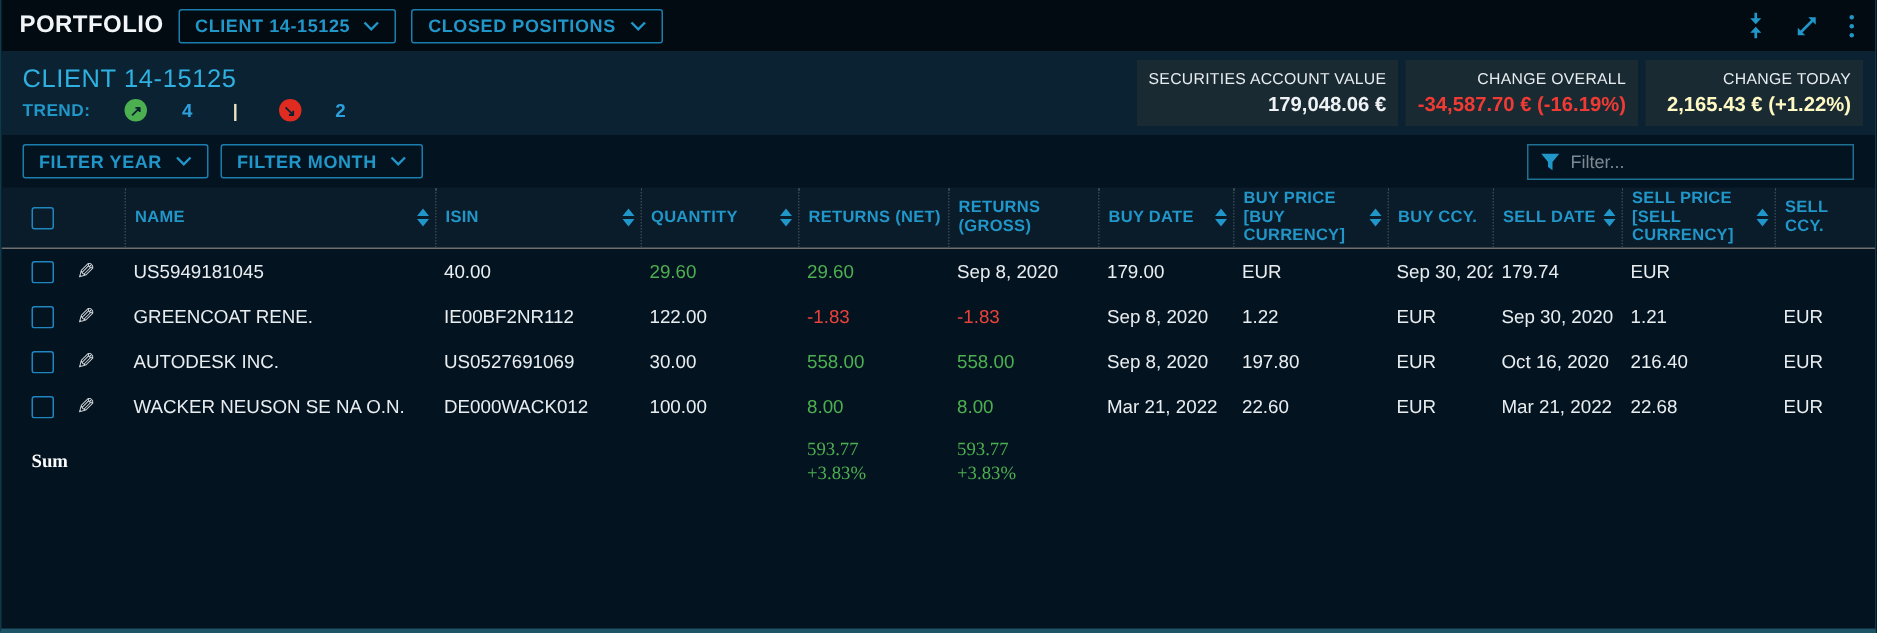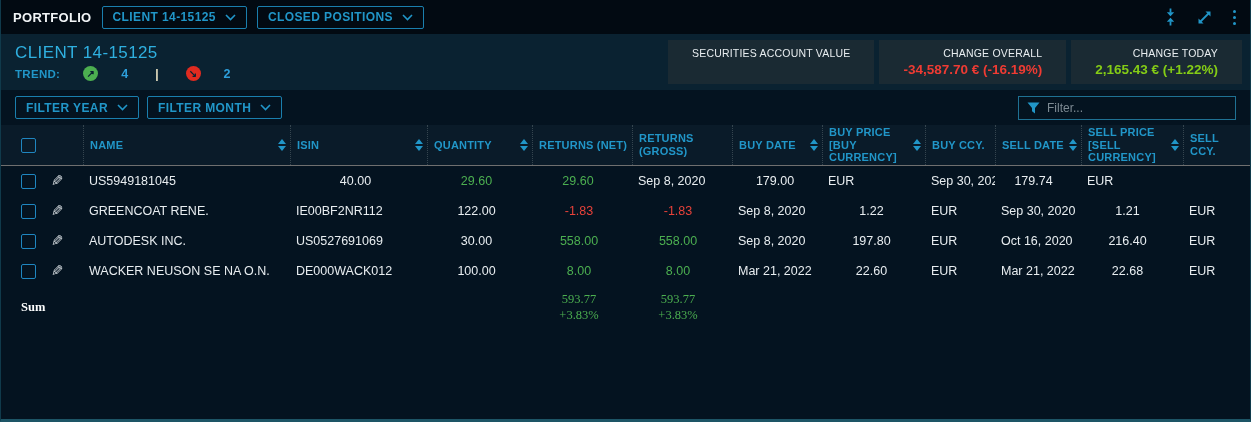--- a/index.html
+++ b/index.html
@@ -1,45 +1,45 @@
 <!DOCTYPE html>
 <html><head>
 <meta charset="utf-8">
 <style>
   * { box-sizing: border-box; margin: 0; padding: 0; }
   html,body { width:1251px; height:422px; background:#020a12; font-family:"Liberation Sans",sans-serif; }
   .app { width:1251px; height:422px; background:#041320; border-left:1px solid #103a4b; border-right:1px solid #103a4b; border-bottom:3px solid #1d5566; overflow:hidden; }
 
   
   .topbar { height:34px; background:#020a12; display:flex; align-items:center; padding:0 12px; gap:10px; }
-  .topbar-title { color:#f2f5f7; font-weight:bold; font-size:13px; letter-spacing:.3px; }
+  .topbar-title { color:#f2f5f7; font-weight:bold; font-size:16px; letter-spacing:.3px; }
   .dropdown { display:inline-flex; align-items:center; gap:9px; border:1px solid #1a7fae; border-radius:2px;
               color:#2196c8; font-weight:bold; font-size:12px; letter-spacing:.4px; padding:3px 10px; height:23px; cursor:pointer; }
   .topbar-icons { margin-left:auto; display:flex; gap:18px; align-items:center; }
   .icon-btn { display:inline-flex; align-items:center; cursor:pointer; }
   .kebab { display:flex; flex-direction:column; gap:3px; padding:2px; }
   .kebab i { width:3px; height:3px; border-radius:50%; background:#2196c8; }
 
   
   .band { height:56px; background:#0a2231; display:flex; align-items:center; padding:0 8px 0 14px; }
   .client-title { color:#2fb0e0; font-size:17px; letter-spacing:.4px; }
   .trend-row { display:flex; align-items:center; gap:23px; margin-top:3px; }
   .trend-label { color:#2196c8; font-weight:bold; font-size:11.5px; letter-spacing:.3px; }
   .trend-circle { width:15px; height:15px; border-radius:50%; display:inline-flex; align-items:center; justify-content:center;
                   font-size:10px; font-weight:bold; color:#0a2231; }
   .trend-circle.up { background:#4caf50; }
   .trend-circle.down { background:#e02b20; }
   .trend-count { color:#2d9fdb; font-weight:bold; font-size:12.5px; }
   .trend-sep { color:#ece5c6; font-weight:bold; margin:0 4px; font-size:12px; }
   .stats { margin-left:auto; display:flex; gap:5px; }
-  .stat-box { background:#1a2a33; padding:7px 24px 6px; text-align:right; min-height:44px; }
+  .stat-box { background:#1a2a33; padding:7px 8px 6px; text-align:right; min-height:44px; }
   .stat-box.w1 { min-width:165px; } .stat-box.w2 { min-width:153px; } .stat-box.w3 { min-width:145px; }
   .stat-label { color:#e8edf0; font-size:10.5px; letter-spacing:.2px; white-space:nowrap; }
   .stat-value { font-size:13.5px; font-weight:bold; margin-top:3px; white-space:nowrap; }
-  .tone-neutral { color:#eef2f4; } .tone-negative { color:#ef3b33; } .tone-positive { color:#84cc16; }
+  .tone-neutral { color:#eef2f4; } .tone-negative { color:#ef3b33; } .tone-positive { color:#fef9c3; }
 
   
   .filter-row { display:flex; align-items:center; padding:0 14px; gap:8px; height:35px; }
   .filter-input-wrap { margin-left:auto; display:flex; align-items:center; gap:7px; border:1px solid #1f7193;
                        padding:0 8px; width:218px; height:24px; }
   .filter-input-wrap input { background:transparent; border:none; outline:none; color:#dfe6ea; font-size:12px; width:100%;
                              font-family:"Liberation Sans",sans-serif; }
   .filter-input-wrap input::placeholder { color:#7d8a93; }
 
   
@@ -52,21 +52,21 @@
   .th-check { grid-column:1 / 3; }
   .sort-icon { display:inline-flex; flex-direction:column; gap:2px; margin-left:auto; padding-left:5px; cursor:pointer; flex:none; }
   .sort-icon i { width:0; height:0; border-left:4px solid transparent; border-right:4px solid transparent; }
   .sort-icon .up { border-bottom:5px solid #2196c8; }
   .sort-icon .down { border-top:5px solid #2196c8; }
   .checkbox { width:15px; height:15px; border:1px solid #1f86c0; border-radius:2px; cursor:pointer; flex:none; }
   .tr { height:30px; }
   .td { color:#e8edf0; font-size:12.5px; padding:0 4px 0 6px; white-space:nowrap; overflow:hidden; }
   .td-check { display:flex; align-items:center; }
   .pencil-icon { color:#d7dde1; font-size:15px; cursor:pointer; display:inline-block; transform:scaleX(-1); }
-  .num { text-align:center; }
+  .num { text-align:left; }
   .c-qty { padding-right:12px; } .c-retnet { padding-right:12px; } .c-retgross { padding-right:14px; }
   .c-buyprice { padding-right:10px; } .c-sellprice { padding-right:15px; }
   .pos { color:#4caf50; } .neg { color:#e8423a; }
   .sum-row { height:42px;font-family:Liberation Serif, serif; }
   .sum-label { grid-column:1 / 4; color:#fdfefe; font-weight:bold; font-size:12.5px; }
   .sum-net { grid-column:6; } .sum-gross { grid-column:7; }
   .sum-cell { line-height:1.3; }
 </style>
 </head>
 <body>
@@ -123,20 +123,21 @@
         <span class="trend-circle up">↗</span>
         <span class="trend-count">4</span>
         <span class="trend-sep">|</span>
         <span class="trend-circle down">↘</span>
         <span class="trend-count">2</span>
       </div>
     </div>
     <div class="stats">
       <div class="stat-box w1">
         <div class="stat-label">SECURITIES ACCOUNT VALUE</div>
+        <div class="stat-value tone-neutral">179,048.06 €</div>
       </div>
       <div class="stat-box w2">
         <div class="stat-label">CHANGE OVERALL</div>
         <div class="stat-value tone-negative">-34,587.70 € (-16.19%)</div>
       </div>
       <div class="stat-box w3">
         <div class="stat-label">CHANGE TODAY</div>
         <div class="stat-value tone-positive">2,165.43 € (+1.22%)</div>
       </div>
     </div>

